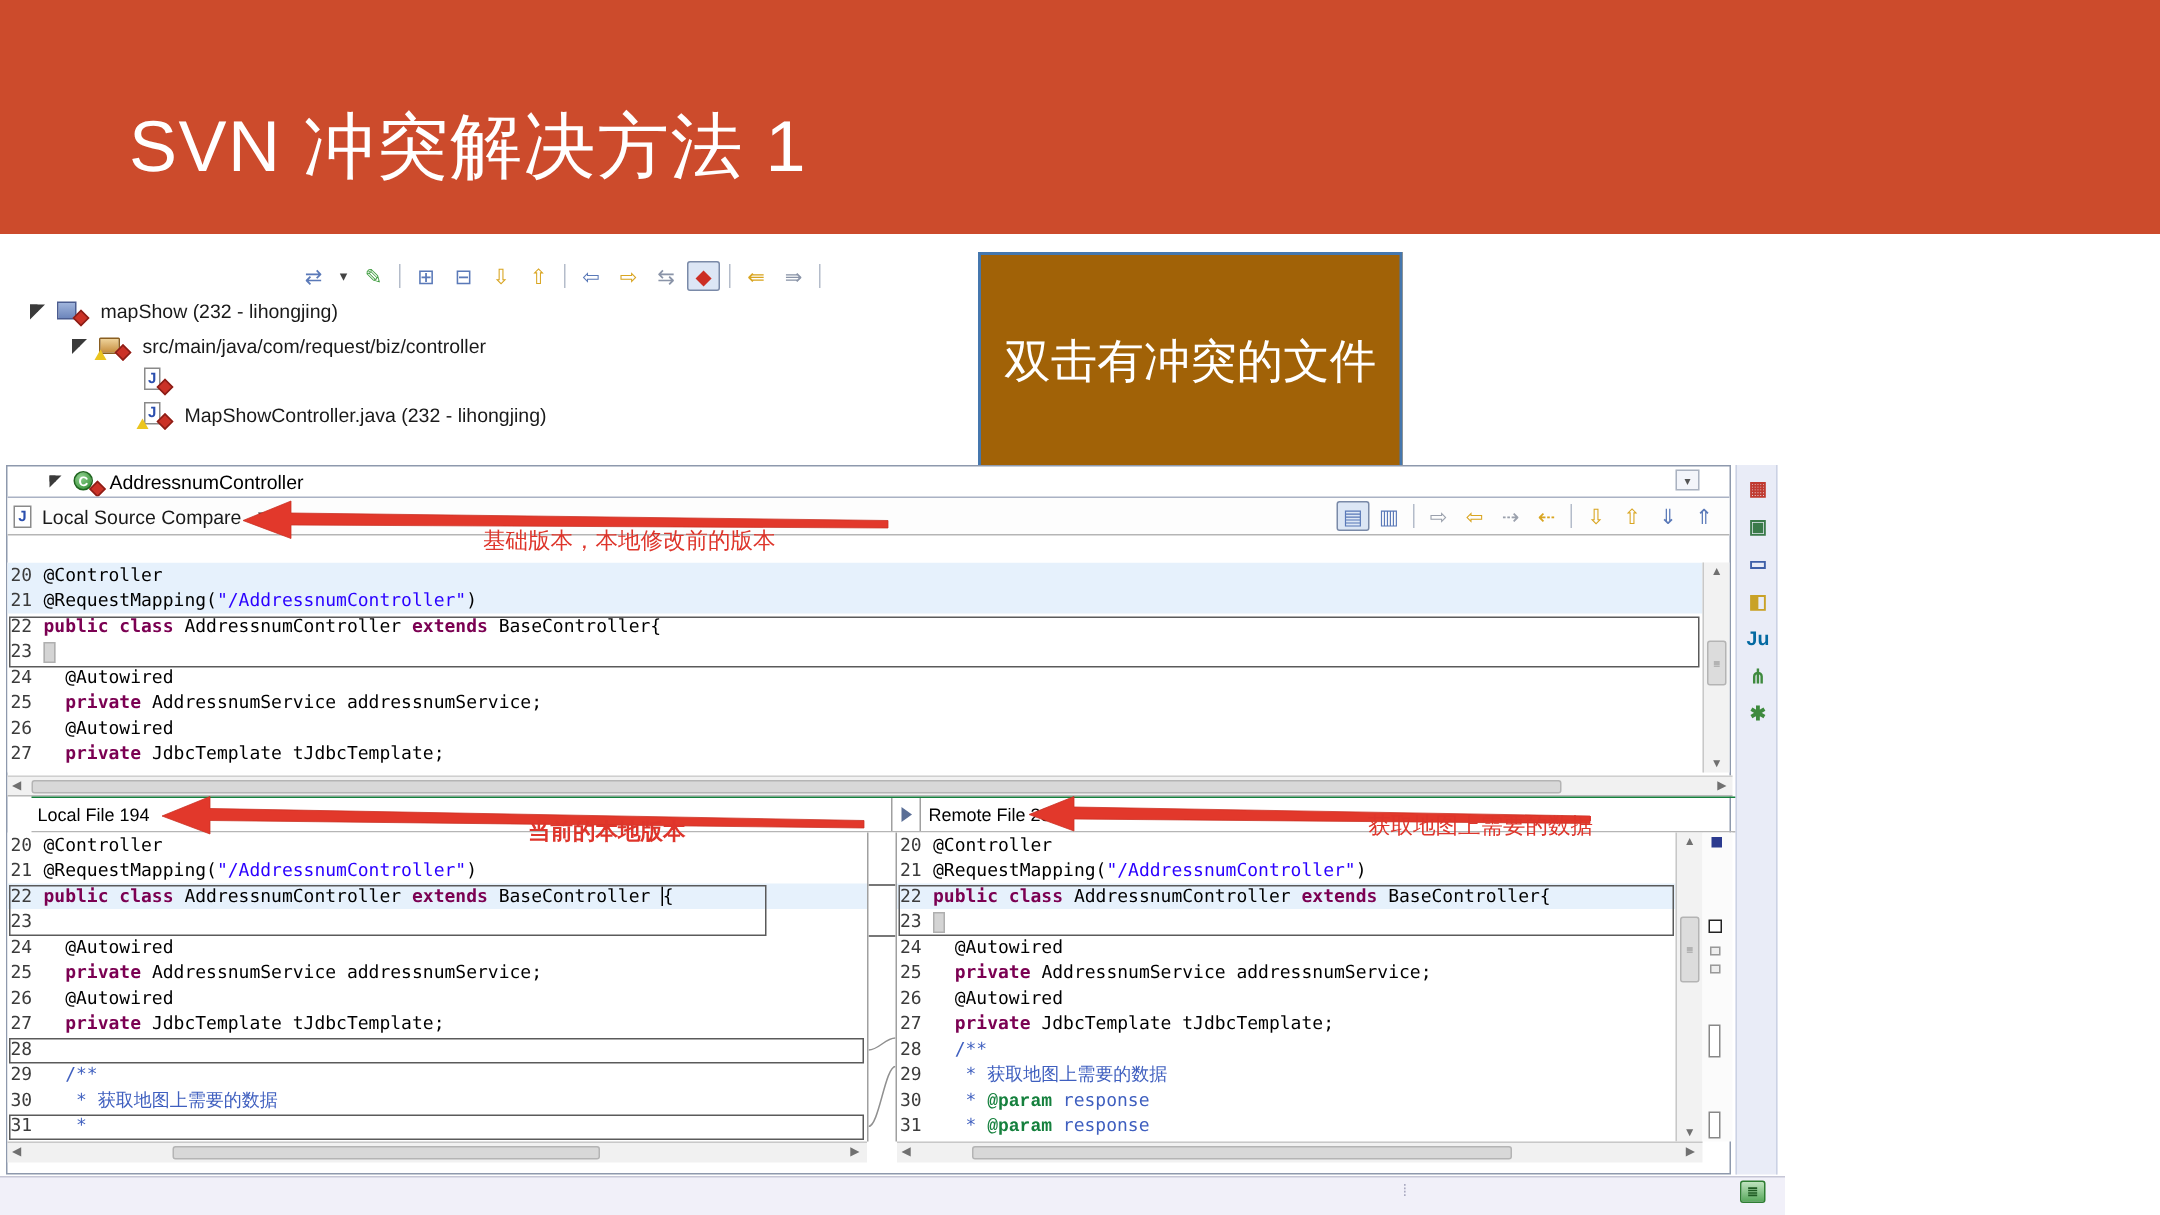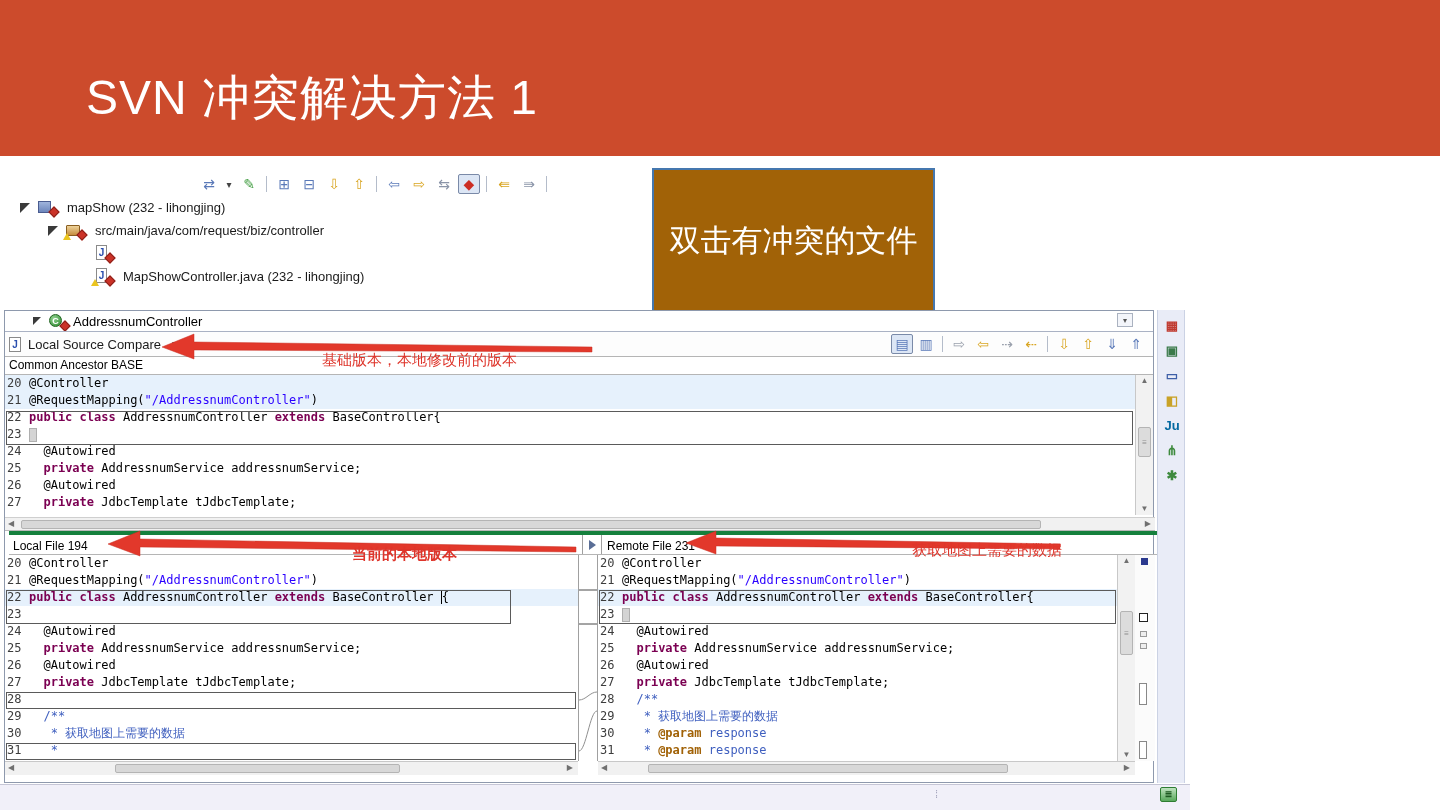--- a/index.html
+++ b/index.html
@@ -73,41 +73,41 @@
 
   .cl { height:17px; display:flex; font-family:"DejaVu Sans Mono", monospace; font-size:12px;
         line-height:17px; white-space:pre; }
   .cl.hl { background:#E6F1FC; }
   .ln { width:24px; flex:0 0 auto; color:#3C3C3C; padding-left:2px; }
   .ct { flex:1; }
   .tok-p { color:#000; }
   .tok-k { color:#7B0052; font-weight:bold; }
   .tok-s { color:#2A00FF; }
   .tok-c { color:#3F5FBF; }
-  .tok-cb { color:#a16207; font-weight:bold; }
+  .tok-cb { color:#15803d; font-weight:bold;font-family:Liberation Mono, monospace; }
   .cursor { display:inline-block; width:1px; height:13px; background:#000; vertical-align:middle; }
   .selbox { display:inline-block; width:8px; height:14px; background:#D4D4D4; border:1px solid #AFAFAF;
             vertical-align:middle; }
 
   .dbox { position:absolute; border:1px solid #5A5A5A; pointer-events:none; }
 
   
   .vscroll { position:absolute; width:18px; background:#F2F2F2; border-left:1px solid #C8C8C8; }
   .vscroll .sarr { position:absolute; left:0; width:17px; height:12px; font-size:8px; color:#707070;
                    text-align:center; line-height:12px; }
   .vthumb { position:absolute; left:2px; width:13px; background:#DCDCDC; border:1px solid #B4B4B4;
             border-radius:2px; font-size:8px; color:#909090; text-align:center; }
   .hscroll { position:absolute; height:14px; background:#F1F1F1; border-top:1px solid #C8C8C8; }
   .hthumb { position:absolute; top:2px; height:9px; background:#D8D8D8; border:1px solid #B4B4B4; border-radius:2px; }
   .harr { position:absolute; top:1px; font-size:8px; color:#707070; }
 
   .hsash { position:absolute; left:0; top:206px; width:1150px; height:14px; background:#F1F1F1;
            border-top:1px solid #CFCFCF; border-bottom:1px solid #B9B9B9; }
 
-  .bhdrs { position:absolute; left:4px; top:220px; width:1150px; height:24px; border-top:4px solid #15803d;
+  .bhdrs { position:absolute; left:16px; top:220px; width:1150px; height:24px; border-top:1px solid #15803d;
            border-bottom:1px solid #B5B5B5; font-size:12px; }
   .lhdr { position:absolute; left:0; top:0; width:573px; height:100%; line-height:22px; padding-left:4px; }
   .ghdr { position:absolute; left:573px; top:0; width:20px; height:100%; border-left:1px solid #A0A0A0;
           border-right:1px solid #A0A0A0; display:flex; align-items:center; justify-content:center; }
   .rhdr { position:absolute; left:593px; top:0; width:557px; height:100%; line-height:22px; padding-left:5px; }
   .dirarrow { width:0; height:0; border-left:7px solid #5A6E96; border-top:5px solid transparent;
               border-bottom:5px solid transparent; }
 
   .gutter { position:absolute; left:573px; top:244px; width:20px; height:206px;
             border-left:1px solid #A0A0A0; border-right:1px solid #A0A0A0; background:#fff; }
@@ -223,21 +223,20 @@
           <span class="tbtn" style="color: rgb(154, 160, 172);">⇢</span>
           <span class="tbtn" style="color: rgb(217, 165, 33);">⇠</span>
           <span class="tsep"></span>
           <span class="tbtn" style="color: rgb(217, 165, 33);">⇩</span>
           <span class="tbtn" style="color: rgb(217, 165, 33);">⇧</span>
           <span class="tbtn" style="color: rgb(90, 121, 184);">⇓</span>
           <span class="tbtn" style="color: rgb(90, 121, 184);">⇑</span>
         </span>
     </div>
 
-    <div class="anclabel">Common Ancestor BASE</div>
 
     <div class="pane ancpane">
       <div>
           <div class="cl hl"><span class="ln">20</span><span class="ct"><span class="tok-p">@Controller</span></span></div>
           <div class="cl hl"><span class="ln">21</span><span class="ct"><span class="tok-p">@RequestMapping(</span><span class="tok-s">"/AddressnumController"</span><span class="tok-p">)</span></span></div>
           <div class="cl"><span class="ln">22</span><span class="ct"><span class="tok-k">public class </span><span class="tok-p">AddressnumController </span><span class="tok-k">extends </span><span class="tok-p">BaseController{</span></span></div>
           <div class="cl"><span class="ln">23</span><span class="ct"><span class="selbox"></span></span></div>
           <div class="cl"><span class="ln">24</span><span class="ct"><span class="tok-p">  @Autowired</span></span></div>
           <div class="cl"><span class="ln">25</span><span class="ct"><span class="tok-p">  </span><span class="tok-k">private </span><span class="tok-p">AddressnumService addressnumService;</span></span></div>
           <div class="cl"><span class="ln">26</span><span class="ct"><span class="tok-p">  @Autowired</span></span></div>

